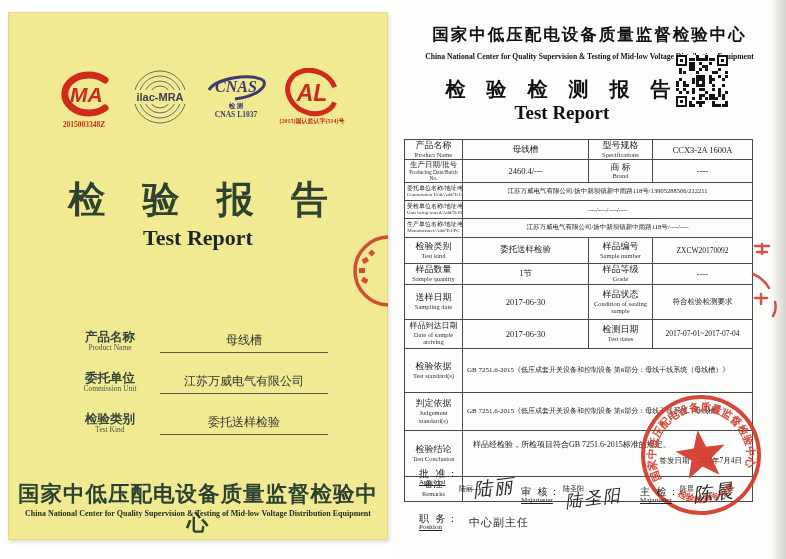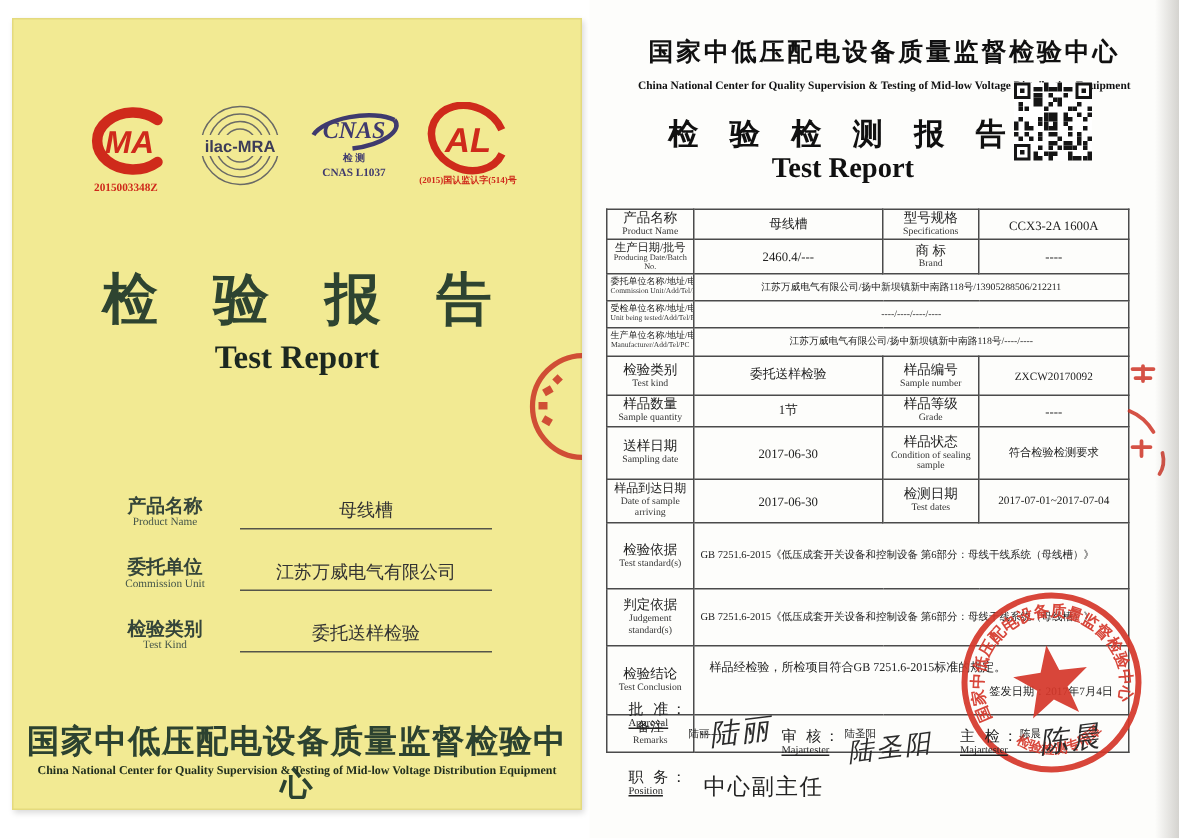--- a/index.html
+++ b/index.html
@@ -75,21 +75,21 @@
   .seal{position:absolute;left:243px;top:390px;width:130px;height:130px;opacity:.92;
       transform:rotate(-8deg);pointer-events:none;}
   .edge-marks{position:absolute;left:356px;top:240px;width:34px;height:90px;opacity:.85;}
 
   .sig{position:absolute;line-height:1.1;}
   .sig .cn{font-size:10px;color:#222;letter-spacing:2px;}
   .sig .en{font-size:7px;color:#222;text-decoration:underline;}
   .printed{position:absolute;font-size:7px;color:#222;}
   .handsig{position:absolute;font-size:19px;color:#2b2b2b;font-family:"DejaVu Sans",sans-serif;
       font-style:italic;transform:rotate(-7deg);letter-spacing:2px;white-space:nowrap;}
-  .pos-val{position:absolute;font-size:15px;color:#222;letter-spacing:1px;}
+  .pos-val{position:absolute;font-size:11px;color:#222;letter-spacing:1px;}
 </style>
 </head>
 <body>
 
 <div class="stage">
 
   <div class="page cover">
 
     <div class="logos-row">
       <div class="logo">

